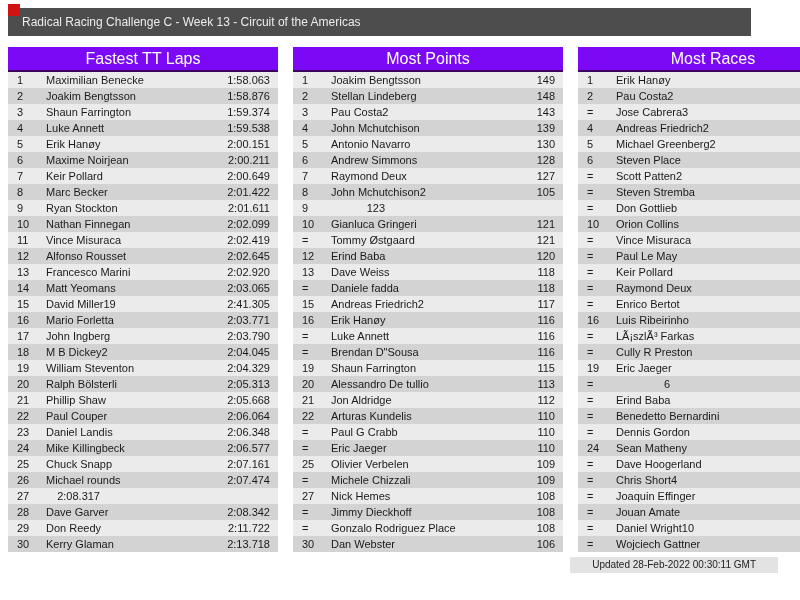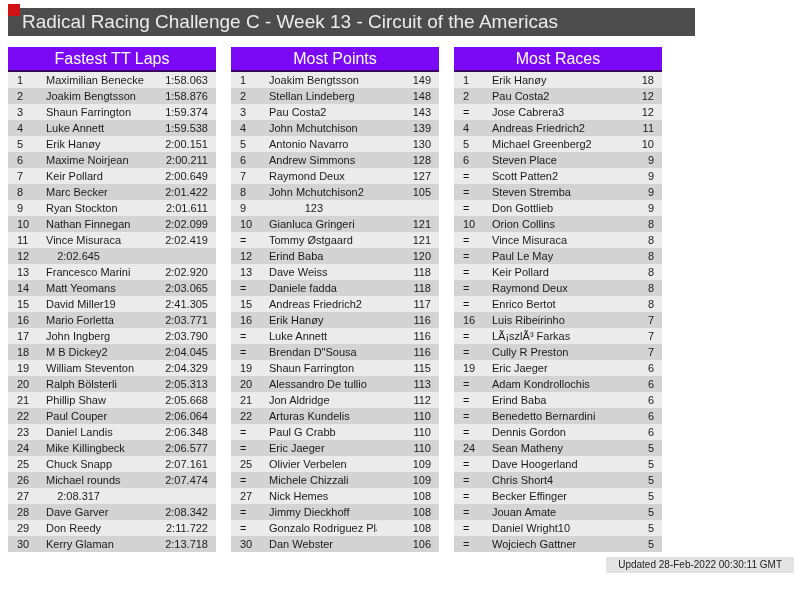--- a/index.html
+++ b/index.html
@@ -1,47 +1,47 @@
 <!DOCTYPE html>
 <html><head>
 <meta charset="utf-8">
 <style>
   html,body{margin:0;padding:0;}
   body{
     width:800px;height:600px;background:#ffffff;position:relative;
     font-family:"Liberation Sans", sans-serif;overflow:hidden;
   }
   .titlebar{
-    position:absolute;left:8px;top:8px;width:687px;height:28px;
-    background:#4d4d4d;color:#ececec;font-size:19px;line-height:28px;
+    position:absolute;left:8px;top:8px;width:743px;height:28px;
+    background:#4d4d4d;color:#ececec;font-size:12px;line-height:28px;
     padding-left:14px;box-sizing:border-box;white-space:nowrap;
   }
   .red-marker{
     position:absolute;left:8px;top:4px;width:12px;height:12px;
     background:#d11212;z-index:3;
   }
   .tables{
     position:absolute;left:8px;top:47px;display:flex;gap:15px;
   }
-  .table{width:208px;border-radius:14px;}
+  .table{width:270px;border-radius:14px;}
   .thead{
     height:23px;background:#7c09f5;border-bottom:2px solid #3a0560;
     color:#ffffff;text-align:center;font-size:16px;line-height:23px;
   }
   .row{
     display:flex;height:16px;line-height:16px;font-size:11px;color:#1a1a1a;
   }
   .tbody .row:nth-child(odd){background:#ebebeb;}
   .tbody .row:nth-child(even){background:#d3d3d3;}
   .rank{width:38px;padding-left:9px;box-sizing:border-box;flex:0 0 auto;}
   .name{flex:1 1 auto;overflow:hidden;white-space:nowrap;}
   .val{width:62px;text-align:right;padding-right:8px;box-sizing:border-box;flex:0 0 auto;}
   .updated{
-    position:absolute;right:6px;top:557px;height:14px;line-height:14px;
-    background:#e3e3e3;color:#222222;font-size:10px;padding:1px 12px;
+    position:absolute;right:22px;top:557px;height:14px;line-height:14px;
+    background:#e3e3e3;color:#222222;font-size:10px;padding:1px 22px;
     white-space:nowrap;
   }
 </style>
 </head>
 <body>
 
 <div class="red-marker"></div>
 
 <div class="titlebar">
   <span>Radical Racing Challenge C - Week 13 - Circuit of the Americas</span>
@@ -101,20 +101,21 @@
           <div class="name">Nathan Finnegan</div>
           <div class="val">2:02.099</div>
         </div>
         <div class="row">
           <div class="rank">11</div>
           <div class="name">Vince Misuraca</div>
           <div class="val">2:02.419</div>
         </div>
         <div class="row">
           <div class="rank">12</div>
+          <div class="name">Alfonso Rousset</div>
           <div class="val">2:02.645</div>
         </div>
         <div class="row">
           <div class="rank">13</div>
           <div class="name">Francesco Marini</div>
           <div class="val">2:02.920</div>
         </div>
         <div class="row">
           <div class="rank">14</div>
           <div class="name">Matt Yeomans</div>
@@ -448,21 +449,20 @@
           <div class="name">Cully R Preston</div>
           <div class="val">7</div>
         </div>
         <div class="row">
           <div class="rank">19</div>
           <div class="name">Eric Jaeger</div>
           <div class="val">6</div>
         </div>
         <div class="row">
           <div class="rank">=</div>
-          <div class="name">Adam Kondrollochis</div>
           <div class="val">6</div>
         </div>
         <div class="row">
           <div class="rank">=</div>
           <div class="name">Erind Baba</div>
           <div class="val">6</div>
         </div>
         <div class="row">
           <div class="rank">=</div>
           <div class="name">Benedetto Bernardini</div>
@@ -483,21 +483,21 @@
           <div class="name">Dave Hoogerland</div>
           <div class="val">5</div>
         </div>
         <div class="row">
           <div class="rank">=</div>
           <div class="name">Chris Short4</div>
           <div class="val">5</div>
         </div>
         <div class="row">
           <div class="rank">=</div>
-          <div class="name">Becker Effinger</div>
+          <div class="name">Joaquin Effinger</div>
           <div class="val">5</div>
         </div>
         <div class="row">
           <div class="rank">=</div>
           <div class="name">Jouan Amate</div>
           <div class="val">5</div>
         </div>
         <div class="row">
           <div class="rank">=</div>
           <div class="name">Daniel Wright10</div>

